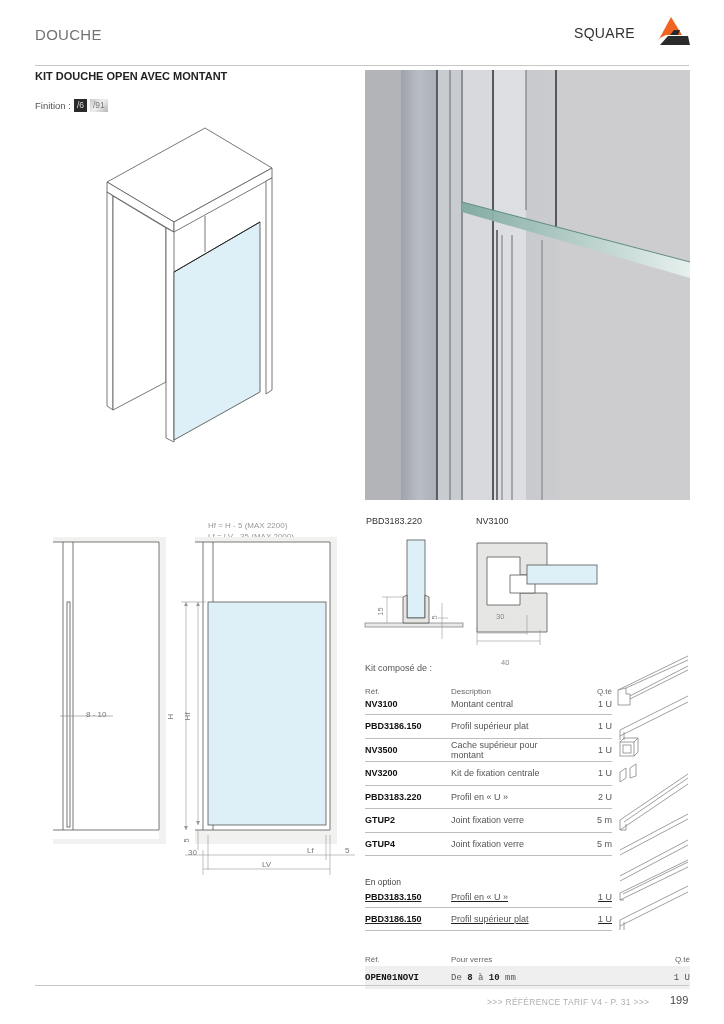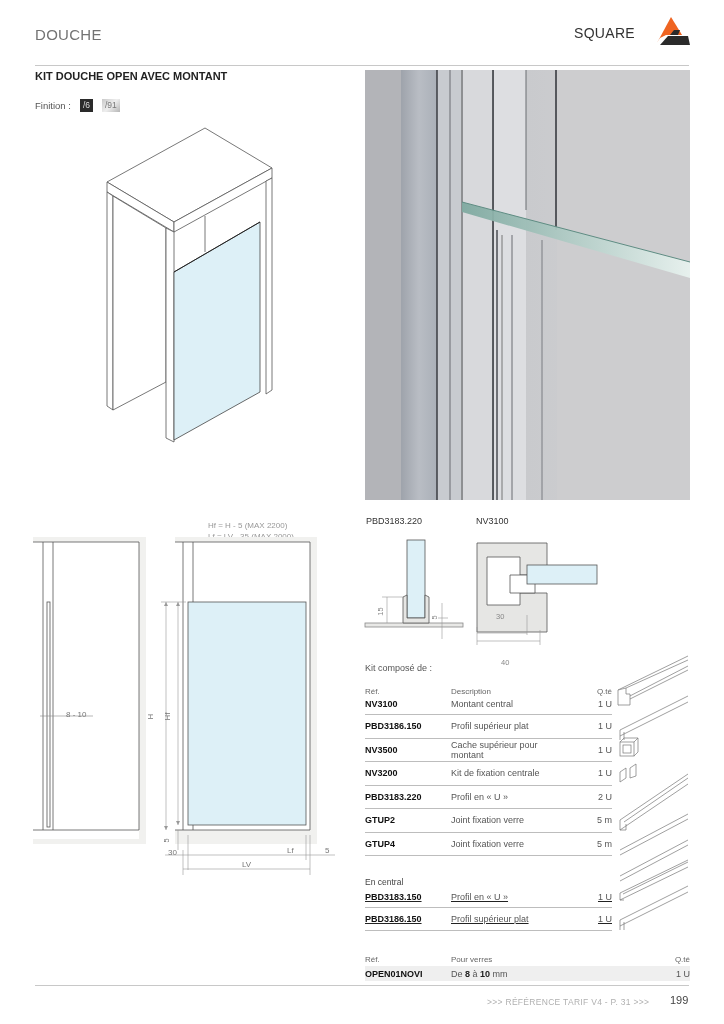--- a/index.html
+++ b/index.html
@@ -6,49 +6,49 @@
   html, body { width: 724px; height: 1024px; background: #ffffff; overflow: hidden; }
   body { position: relative; font-family: "Liberation Sans", sans-serif; color: #222; }
   .abs { position: absolute; }
 
   .hdr-section { left: 35px; top: 26px; font-size: 15px; color: #737373; letter-spacing: 0.3px; }
   .hdr-brand { left: 574px; top: 25px; font-size: 14px; color: #333; letter-spacing: 0.3px; }
   .hdr-logo { left: 654px; top: 16px; width: 36px; height: 30px; }
   .hdr-rule { left: 35px; top: 65px; width: 654px; height: 1px; background: #c8c8c8; }
 
   .title { left: 35px; top: 70px; font-size: 11px; font-weight: bold; color: #222; }
-  .finition { left: 35px; top: 99px; font-size: 9.5px; color: #555; display: flex; align-items: center; gap: 9px; }
+  .finition { left: 35px; top: 99px; font-size: 9.5px; color: #555; display: flex; align-items: center; gap: 3px; }
   .swatch { display: inline-block; height: 13px; padding: 0 3px; font-size: 8.5px; line-height: 13px; }
   .sw-dark { background: #2a2a2a; color: #ddd; }
   .sw-light { background: linear-gradient(135deg,#c9c9c9,#eeeeee,#b5b5b5); color: #777; }
 
   .iso { left: 100px; top: 120px; width: 190px; height: 330px; }
 
   .photo { left: 365px; top: 70px; width: 325px; height: 430px; overflow: hidden; }
 
   .formula { left: 208px; top: 520px; font-size: 8px; color: #999; line-height: 11px; }
-  .front-views { left: 20px; top: 530px; width: 330px; height: 360px; text-align: center; }
+  .front-views { left: 40px; top: 530px; width: 330px; height: 360px; text-align: center; }
 
   .prof-label { top: 516px; font-size: 9px; color: #333; }
   .prof-svg { left: 360px; top: 535px; width: 240px; height: 110px; }
 
   .kit-label { left: 365px; top: 663px; font-size: 9px; color: #555; }
   .table { left: 365px; width: 247px; }
   .th { display: flex; font-size: 8px; color: #666; height: 12px; }
   .row { display: flex; align-items: center; font-size: 9px; height: 23.5px; border-bottom: 1px solid #bdbdbd; }
   .row.first { height: 16px; align-items: flex-start; }
   .c-ref { width: 86px; font-weight: bold; color: #111; }
   .c-desc { flex: 1; color: #555; }
   .c-qty { width: 40px; text-align: right; color: #555; }
 
   .opt-label { left: 365px; top: 877px; font-size: 8.5px; color: #444; }
 
   .final { left: 365px; top: 955px; width: 325px; }
   .final .th { height: 11px; }
-  .final .row { height: 15px; background: #efefef; border-bottom: none; }
+  .final .row { height: 23px; background: #efefef; border-bottom: none; font-family: Liberation Mono, monospace; }
   .final .c-ref { width: 86px; }
   .final .c-qty { width: 40px; }
 
   .parts { left: 612px; top: 650px; width: 78px; height: 290px; }
 
   .ftr-rule { left: 35px; top: 985px; width: 654px; height: 1px; background: #c8c8c8; }
   .ftr-ref { left: 487px; top: 997px; font-size: 8.5px; color: #b0b0b0; letter-spacing: 0.3px; }
   .ftr-page { left: 670px; top: 994px; font-size: 11px; color: #444; }
 </style>
 </head>
@@ -252,21 +252,21 @@
     <span class="c-desc">Joint fixation verre</span>
     <span class="c-qty">5 m</span>
   </div>
   <div class="row">
     <span class="c-ref">GTUP4</span>
     <span class="c-desc">Joint fixation verre</span>
     <span class="c-qty">5 m</span>
   </div>
 </div>
 
-<div class="abs opt-label">En central</div>
+<div class="abs opt-label">En option</div>
 <div class="abs table" style="top:886px;text-decoration:underline;">
   <div class="row" style="height:22px;">
     <span class="c-ref">PBD3183.150</span>
     <span class="c-desc">Profil en « U »</span>
     <span class="c-qty">1 U</span>
   </div>
   <div class="row" style="height:23px;">
     <span class="c-ref">PBD3186.150</span>
     <span class="c-desc">Profil supérieur plat</span>
     <span class="c-qty">1 U</span>

